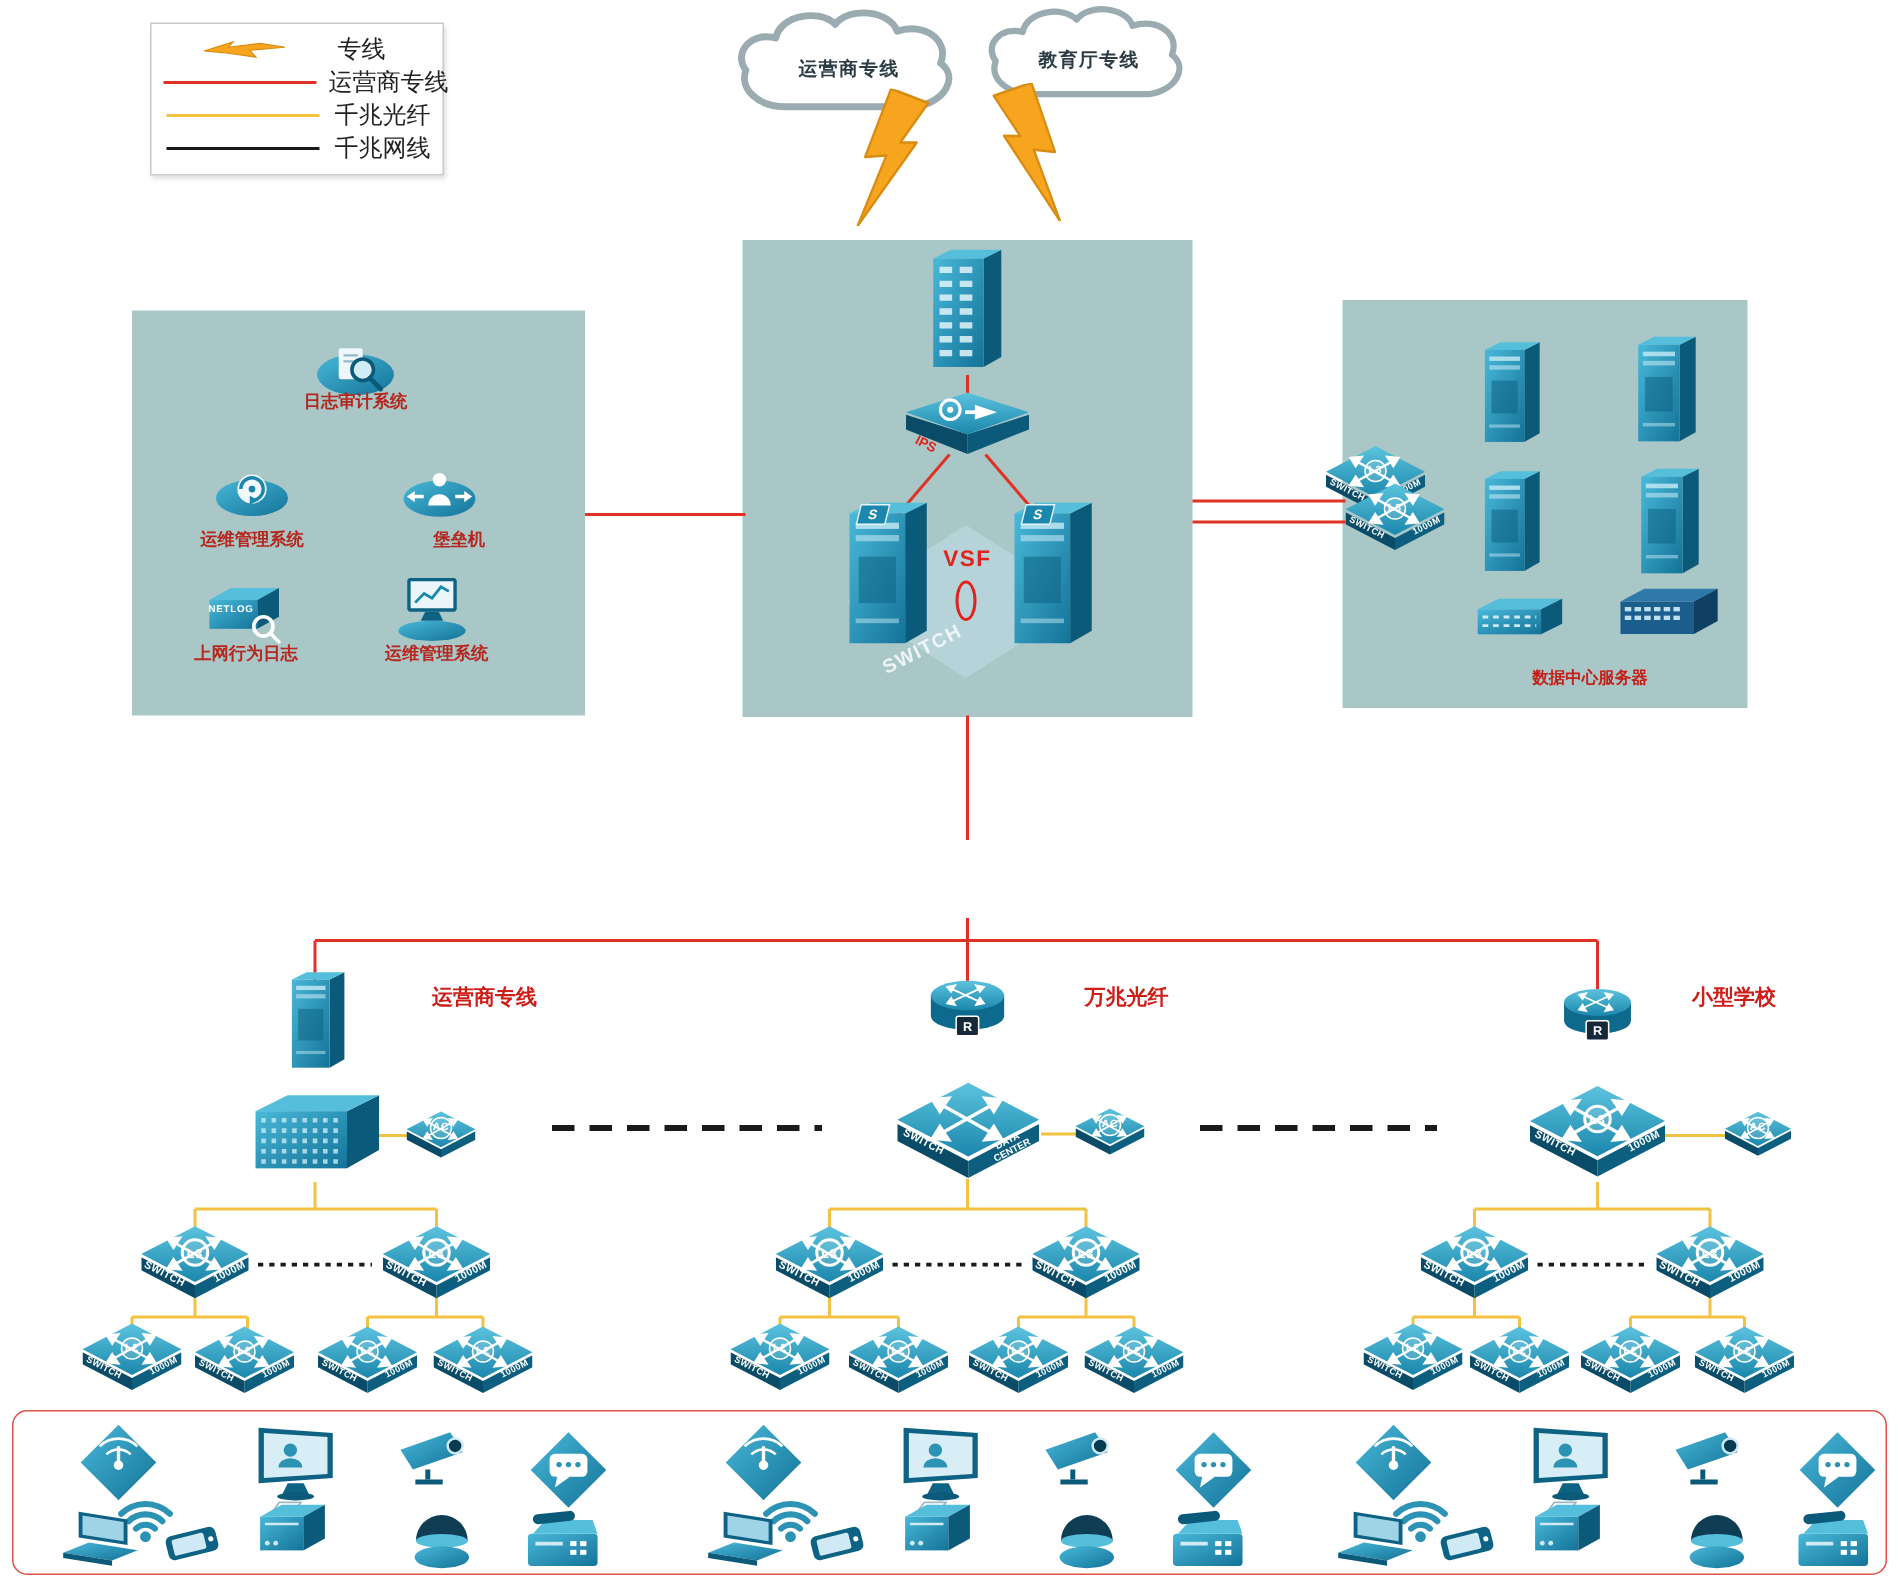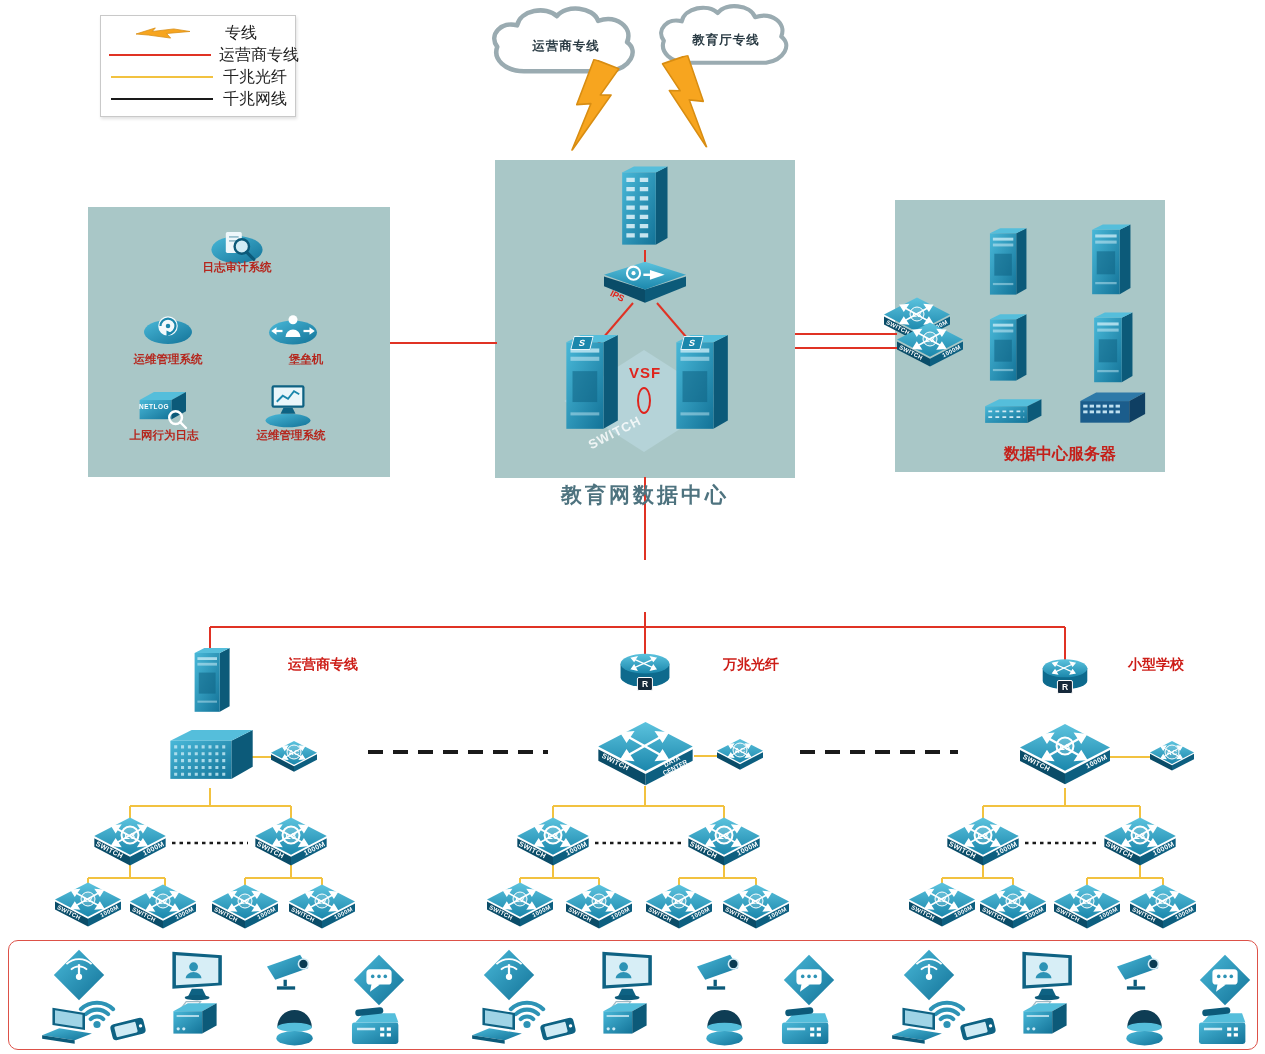--- a/index.html
+++ b/index.html
@@ -17,21 +17,21 @@
 .badge{position:absolute;left:50%;top:36%;transform:translate(-50%,-50%);width:19px;height:19px;border:2px solid #fff;border-radius:50%;background:rgba(255,255,255,.15);color:#fff;font-weight:bold;font-size:8.5px;display:flex;align-items:center;justify-content:center;letter-spacing:.5px}
 .bsm{width:15px;height:15px;font-size:7px;border-width:1.5px}
 .lbl{position:absolute;color:#fff;font-weight:bold;font-size:7px;white-space:nowrap;letter-spacing:.3px}
 .ll{left:6%;top:46%;transform:rotate(27deg);transform-origin:left top}
 .lr{right:6%;top:46%;transform:rotate(-27deg);transform-origin:right top}
 .lr2{position:absolute;right:3%;top:40%;width:46%;transform:rotate(-27deg);transform-origin:right top;color:#fff;font-weight:bold;font-size:6.5px;line-height:1.1;text-align:center}
 .rbadge{position:absolute;left:50%;top:66%;transform:translateX(-50%);background:#16293b;border:1px solid #fff;color:#fff;font-size:8.5px;font-weight:bold;padding:1px 4px;border-radius:2px}
 .sflag{position:absolute;width:20px;height:14px;background:#1b87ac;border:1px solid #e8f5fa;color:#fff;font-size:9px;font-weight:bold;display:flex;align-items:center;justify-content:center;transform:skewX(-14deg)}
 .red-label{position:absolute;color:#cd1e18;font-weight:bold;font-size:14px;white-space:nowrap}
 .pl-label{position:absolute;color:#b5271e;font-weight:bold;font-size:11.5px;text-align:center;width:130px;transform:translateX(-50%);white-space:nowrap}
-.srv-label{position:absolute;left:1060px;top:444px;transform:translateX(-50%);color:#c4201a;font-weight:bold;font-size:16px;white-space:nowrap}
+.srv-label{position:absolute;left:1060px;top:444px;transform:translateX(-50%);color:#c4201a;font-weight:bold;font-size:11px;white-space:nowrap}
 .dc-title{position:absolute;left:495px;top:481px;width:300px;text-align:center;color:#4e737f;font-weight:bold;font-size:21px;letter-spacing:3px}
 .cloud-label{position:absolute;left:0;width:100%;text-align:center;font-weight:bold;color:#2b3c45;font-size:12.5px;letter-spacing:1px}
 .metro-label{font-size:19px;color:#54787f;letter-spacing:5px}
 .vsf{position:absolute;left:616px;top:364px;width:58px;text-align:center;color:#e0231c;font-weight:bold;font-size:15px;letter-spacing:1px}
 .ips-label{position:absolute;left:610px;top:291px;color:#e0231c;font-weight:bold;font-size:9px;transform:rotate(27deg)}
 .ghost-sw{position:absolute;left:586px;top:425px;color:rgba(255,255,255,.8);font-weight:bold;font-size:13px;letter-spacing:1px;transform:rotate(-27deg)}
 .netlog-t{position:absolute;left:14%;top:40%;color:#fff;font-weight:bold;font-size:6.5px;letter-spacing:.5px}
 .vsf-ring{position:absolute;left:637px;top:387px;width:14px;height:27px;border:2px solid #e0231c;border-radius:50%}
 .legend{position:absolute;left:100px;top:15px;width:196px;height:102px;background:#fff;border:1px solid #c9c9c9;box-shadow:1px 2px 3px rgba(0,0,0,.12);display:flex;flex-direction:column;justify-content:space-around;padding:6px 8px;z-index:5}
 .lg-row{display:flex;align-items:center;gap:8px}
@@ -419,21 +419,20 @@
 <div class="dev" style="left:668px;top:332px;width:62px;height:103px">
       <svg viewBox="0 0 60 100">
         <use href="#sym-tower"></use>
       </svg>
     </div>
 <span class="sflag" style="left:572px;top:336px">S</span>
 <span class="sflag" style="left:682px;top:336px">S</span>
 <div class="vsf">VSF</div>
 <div class="vsf-ring"></div>
 <div class="ghost-sw">SWITCH</div>
-<div class="dc-title">教育网数据中心</div>
 
 <div class="dev" style="left:205px;top:224px;width:64px;height:45px">
       <svg viewBox="0 0 80 56">
         <use href="#sym-audit"></use>
       </svg>
     </div>
 <div class="pl-label" style="left:237px;top:260px">日志审计系统</div>
 <div class="dev" style="left:138px;top:308px;width:60px;height:42px">
       <svg viewBox="0 0 80 56">
         <use href="#sym-shield"></use>

